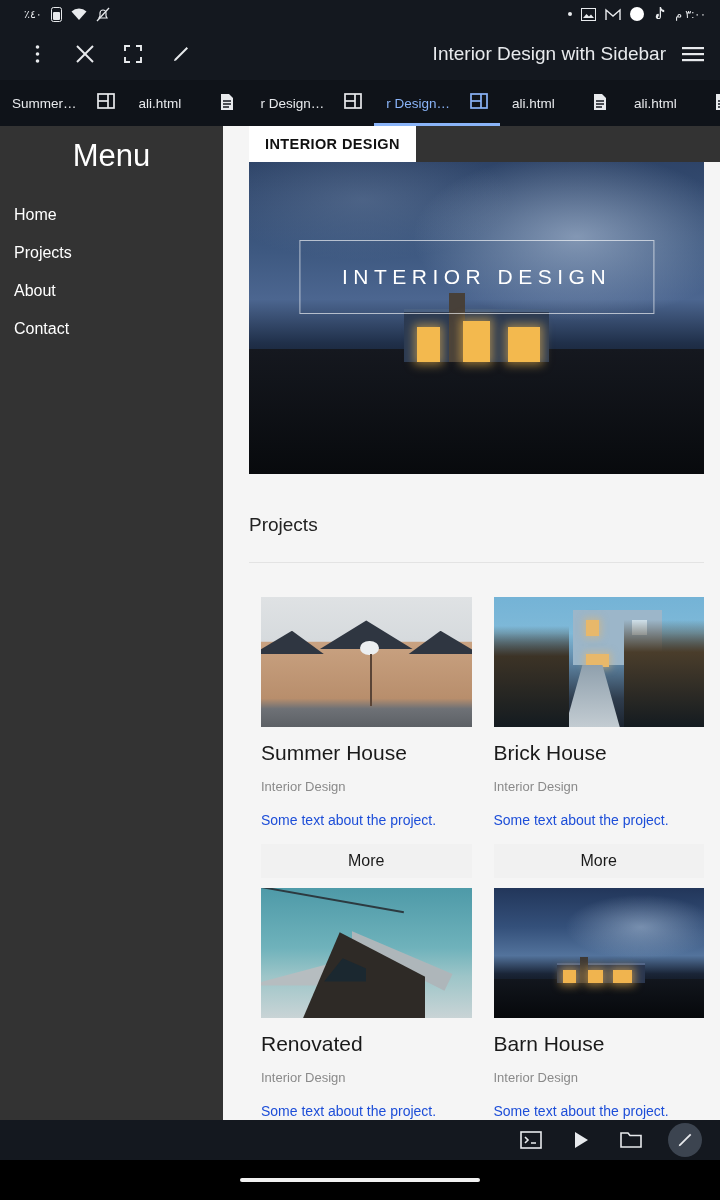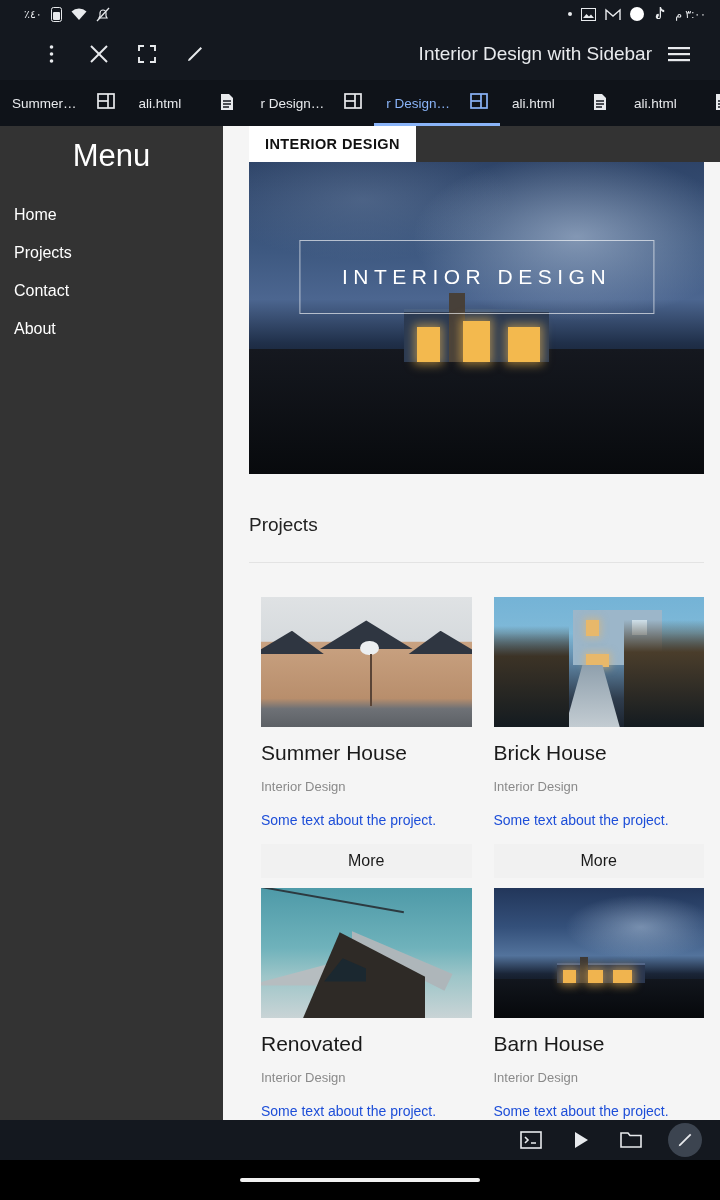--- a/index.html
+++ b/index.html
@@ -20,21 +20,21 @@
   .status-left, .status-right { display: flex; align-items: center; gap: 9px; }
   .status-left { padding-left: 10px; }
   .sb-ico { display: inline-flex; align-items: center; justify-content: center; }
   .sb-text { font-size: 11px; letter-spacing: .3px; color: #e8eaed; }
   .dot-small { width: 4px; height: 4px; border-radius: 50%; background: #e8eaed; display:inline-block; }
   .circle-white { width: 14px; height: 14px; border-radius: 50%; background: #fff; display:inline-block; }
 
   
   .toolbar {
     height: 52px; background: #14181f;
-    display: flex; align-items: center; padding: 0 28px;
+    display: flex; align-items: center; padding: 0 14px;
   }
   .tb-left { display: flex; align-items: center; gap: 22px; padding-left: 10px; }
   .tb-btn { width: 26px; height: 26px; display:flex; align-items:center; justify-content:center; cursor: pointer; }
   .tb-title {
     flex: 1; text-align: right; color: #e8eaed;
     font-size: 19px; padding-right: 16px; white-space: nowrap;
   }
   .tb-right { display: flex; align-items: center; padding-right: 2px; }
 
   
@@ -353,22 +353,22 @@
       </span>
     </div>
   </div>
 
   <div class="content">
 
     <div class="sidebar">
       <h2>Menu</h2>
       <div class="side-item">Home</div>
       <div class="side-item">Projects</div>
+      <div class="side-item">About</div>
       <div class="side-item">Contact</div>
-      <div class="side-item">About</div>
     </div>
 
     <div class="webview">
 
       <div class="wv-topbar">
         <div class="brand-btn">INTERIOR DESIGN</div>
       </div>
 
       <div class="hero">
         <div class="hero-ground"></div>

